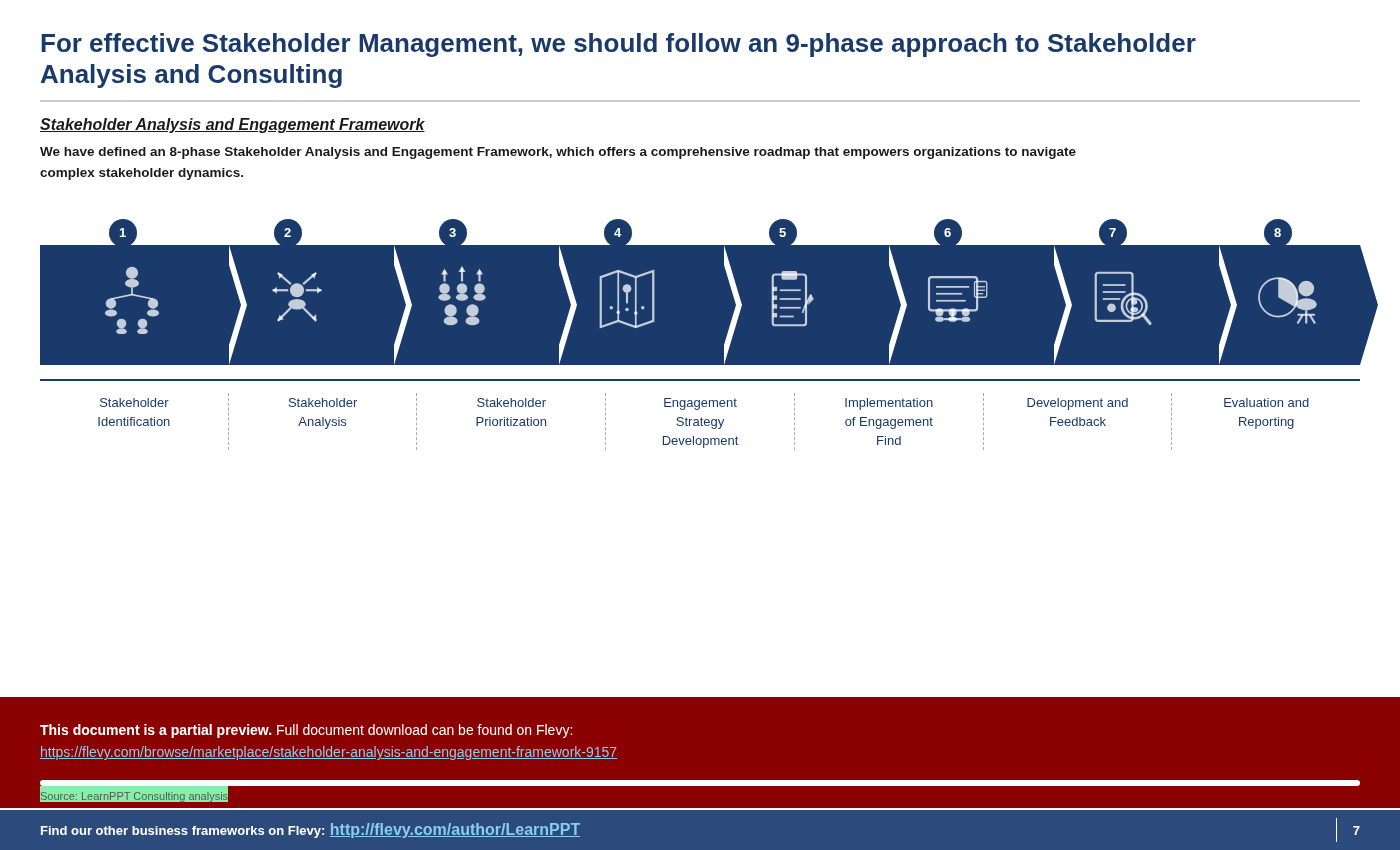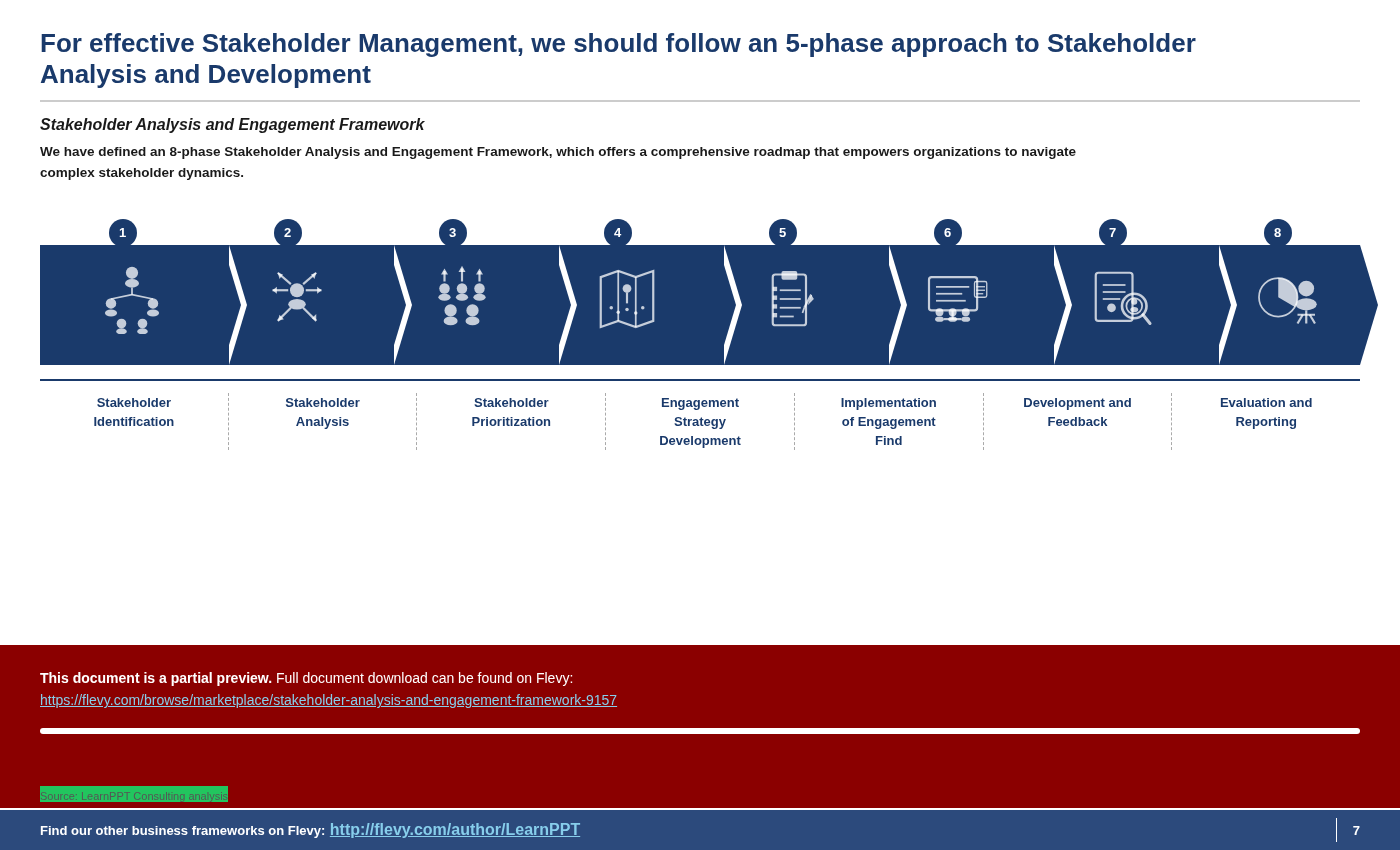--- a/index.html
+++ b/index.html
@@ -32,20 +32,21 @@
       border-top: 2px solid #ccc;
       margin: 10px 0 14px 0;
     }
 
     .framework-subtitle {
       font-size: 16px;
       font-weight: 700;
       font-style: italic;
       color: #1a1a1a;
       margin-bottom: 8px;
+      text-decoration: underline;
     }
 
     .framework-desc {
       font-size: 13.5px;
       font-weight: 600;
       color: #1a1a1a;
       line-height: 1.5;
       max-width: 1050px;
       margin-bottom: 28px;
     }
@@ -162,34 +163,34 @@
       padding: 0 6px;
       border-right: 1px dashed #aaa;
     }
 
     .label-item:last-child {
       border-right: none;
     }
 
     .label-text {
       font-size: 13px;
-      font-weight: 700;
+      font-weight: 400;
       color: #1a3a6b;
       line-height: 1.3;
     }
 
     
     .red-banner {
       position: absolute;
       bottom: 42px;
       left: 0;
       right: 0;
       background: #8b0000;
       padding: 22px 40px 20px 40px;
-      height: 163px;
+      height: 111px;
     }
 
     .red-banner-text {
       font-size: 14px;
       color: #fff;
       line-height: 1.6;
     }
 
     .red-banner-text strong {
       font-weight: 800;
@@ -211,21 +212,21 @@
       width: calc(100% - 0px);
     }
 
     
     .source-line {
       position: absolute;
       bottom: 48px;
       left: 40px;
       font-size: 11px;
       color: #555;
-      background: #22c55e;
+      background: #86efac;
       z-index: 10;
       padding-top: 4px;
     }
 
     
     .footer {
       position: absolute;
       bottom: 0;
       left: 0;
       right: 0;
@@ -267,22 +268,22 @@
       display: flex;
       align-items: center;
       gap: 16px;
     }
   </style>
 </head>
 <body>
 
 <div class="main-content">
   <h1 class="page-title">
-    <span>For effective Stakeholder Management, we should follow an 5-phase approach to Stakeholder</span><br>
-    <span>Analysis and Development</span>
+    <span>For effective Stakeholder Management, we should follow an 9-phase approach to Stakeholder</span><br>
+    <span>Analysis and Consulting</span>
   </h1>
   <hr class="title-divider">
   <p class="framework-subtitle">Stakeholder Analysis and Engagement Framework</p>
   <p class="framework-desc">We have defined an 8-phase Stakeholder Analysis and Engagement Framework, which offers a comprehensive roadmap that empowers organizations to navigate complex stakeholder dynamics.</p>
 </div>
 
 <div class="phases-section">
 
   <div class="phases-numbers">
     <div class="phase-number-wrap">

